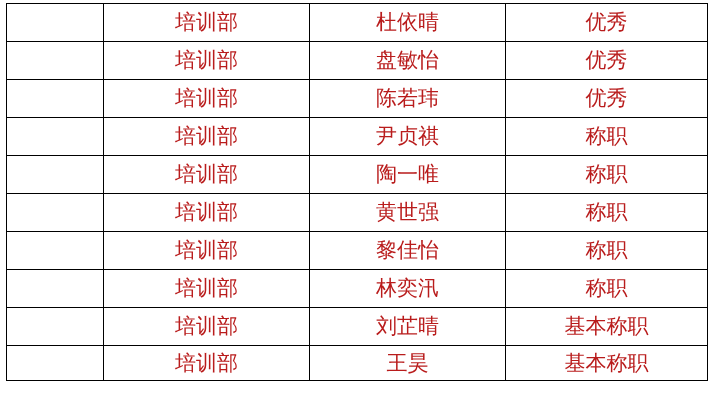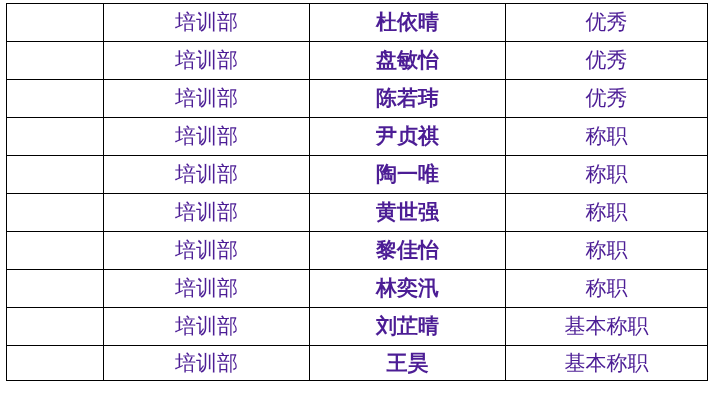--- a/index.html
+++ b/index.html
@@ -27,40 +27,40 @@
     margin-top: 3px;
   }
   table.grid td {
     border: 1px solid #000000;
     height: 37px;
     padding: 0;
     text-align: center;
     vertical-align: middle;
     font-size: 21px;
     line-height: 37px;
-    color: #4c1d95;
+    color: #b91c1c;
     overflow: hidden;
     white-space: nowrap;
   }
   
   col.c0 { width: 97px; }
   col.c1 { width: 206px; }
   col.c2 { width: 196px; }
   col.c3 { width: 202px; }
 
   
   td.gutter {
     border-left: 1px solid #000000;
     border-top: none;
     border-bottom: none;
     border-right: 1px solid #000000;
     background: #ffffff;
   }
   td.dept { font-weight: normal; }
-  td.name { font-weight: bold; }
+  td.name { font-weight: normal; }
   td.rating { font-weight: normal; margin-top: 32px; }
   
   tr.clipped td { height: 30px; line-height: 34px; }
 </style>
 </head>
 <body>
 
 <div class="sheet">
   <table class="grid">
     <colgroup>

